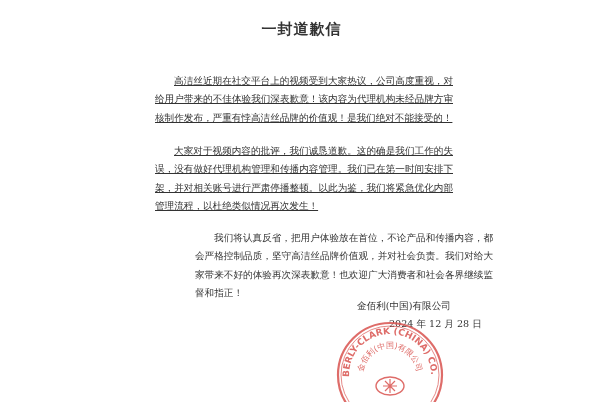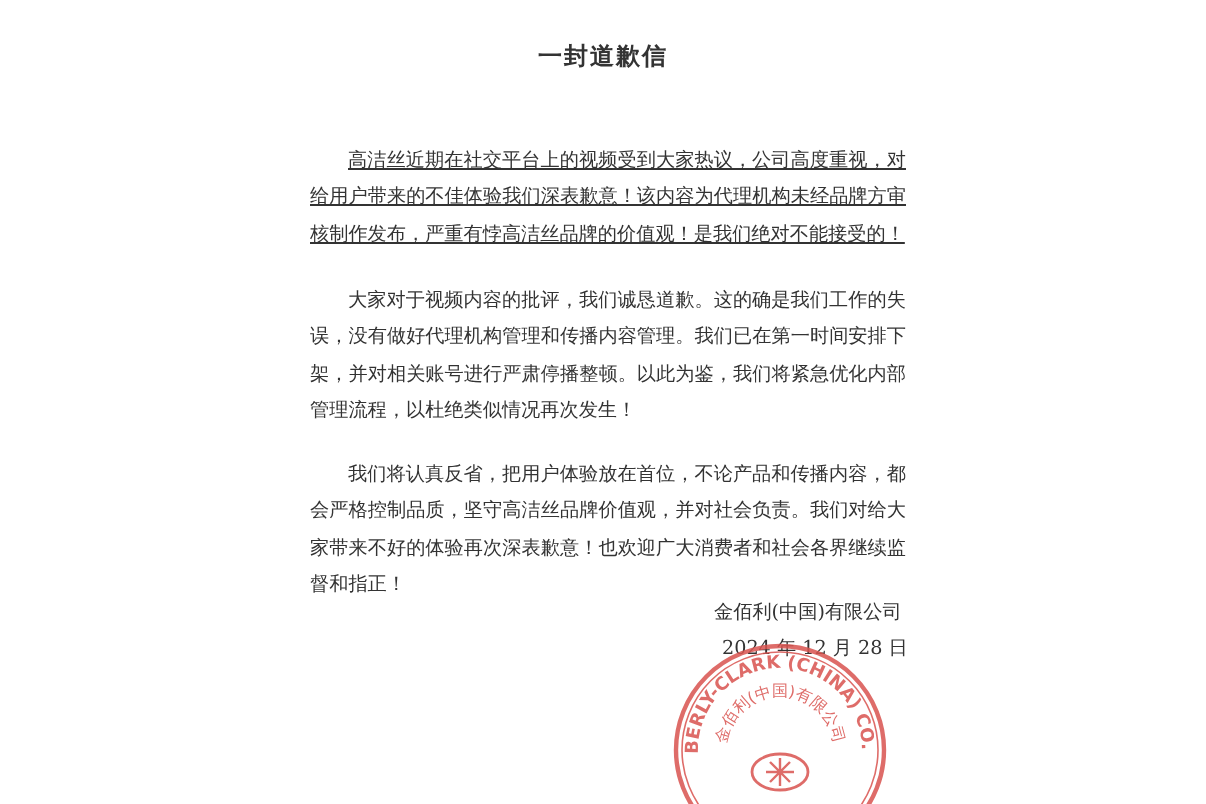--- a/index.html
+++ b/index.html
@@ -1,26 +1,26 @@
 <!DOCTYPE html>
 <html><head>
   <meta charset="utf-8">
   <style>
     html, body { margin:0; padding:0; background:#ffffff; }
     body { width:603px; height:402px; position:relative; overflow:hidden;
       font-family:"DejaVu Serif","Liberation Serif",serif; color:#2a2a2a; }
     .title { position:absolute; top:20px; left:0; width:603px; text-align:center;
-      font-family:"DejaVu Sans","Liberation Sans",sans-serif; font-size:12px; font-weight:bold; color:#333; letter-spacing:1px; }
+      font-family:"DejaVu Sans","Liberation Sans",sans-serif; font-size:15px; font-weight:bold; color:#333; letter-spacing:1px; }
     .para { position:absolute; left:155px; width:298px; font-size:9.6px; line-height:18.3px; text-align:justify; color:#333; }
     .para .indent { display:inline-block; width:19px; }
     #p1 { top:72px;text-decoration:underline; }
-    #p2 { top:142px; }
-    #p3 { top:229px; }
+    #p2 { top:142px;text-decoration:underline; }
+    #p3 { top:229px;margin-left:40px; }
     .company { position:absolute; top:300px; left:357px; font-size:9.6px; color:#333; }
-    .date { position:absolute; top:318px; left:361px; font-size:9.6px; color:#333;text-align:center; }
+    .date { position:absolute; top:318px; left:389px; font-size:9.6px; color:#333;text-align:center; }
     .stamp { position:absolute; left:335px; top:320px; width:110px; height:110px; opacity:0.85; }
   </style>
 </head>
 <body>
 
 <div class="title">一封道歉信</div>
 
 <div class="para" id="p1"><span class="indent"></span><span>高洁丝近期在社交平台上的视频受到大家热议，公司高度重视，对给用户带来的不佳体验我们深表歉意！该内容为代理机构未经品牌方审核制作发布，严重有悖高洁丝品牌的价值观！是我们绝对不能接受的！</span></div>
 <div class="para" id="p2"><span class="indent"></span><span>大家对于视频内容的批评，我们诚恳道歉。这的确是我们工作的失误，没有做好代理机构管理和传播内容管理。我们已在第一时间安排下架，并对相关账号进行严肃停播整顿。以此为鉴，我们将紧急优化内部管理流程，以杜绝类似情况再次发生！</span></div>
 <div class="para" id="p3"><span class="indent"></span><span>我们将认真反省，把用户体验放在首位，不论产品和传播内容，都会严格控制品质，坚守高洁丝品牌价值观，并对社会负责。我们对给大家带来不好的体验再次深表歉意！也欢迎广大消费者和社会各界继续监督和指正！</span></div>

